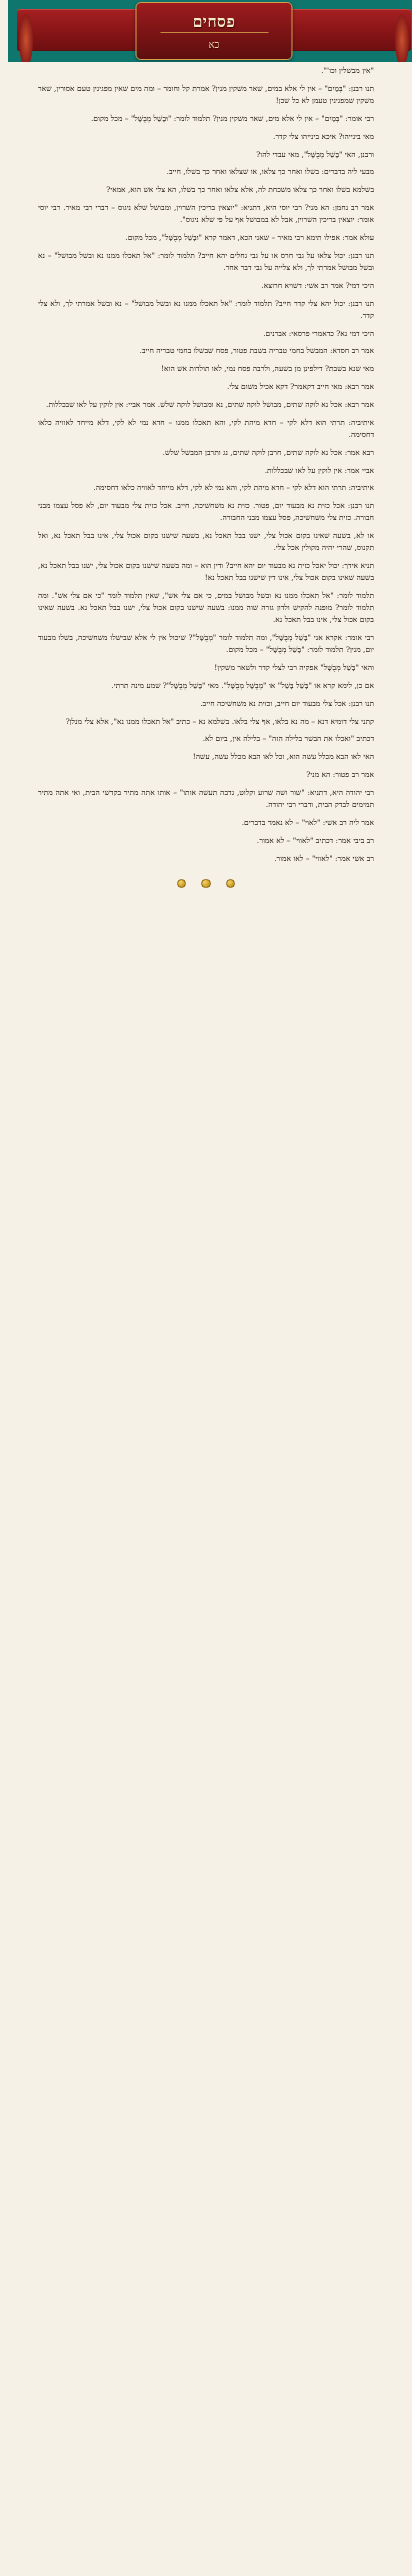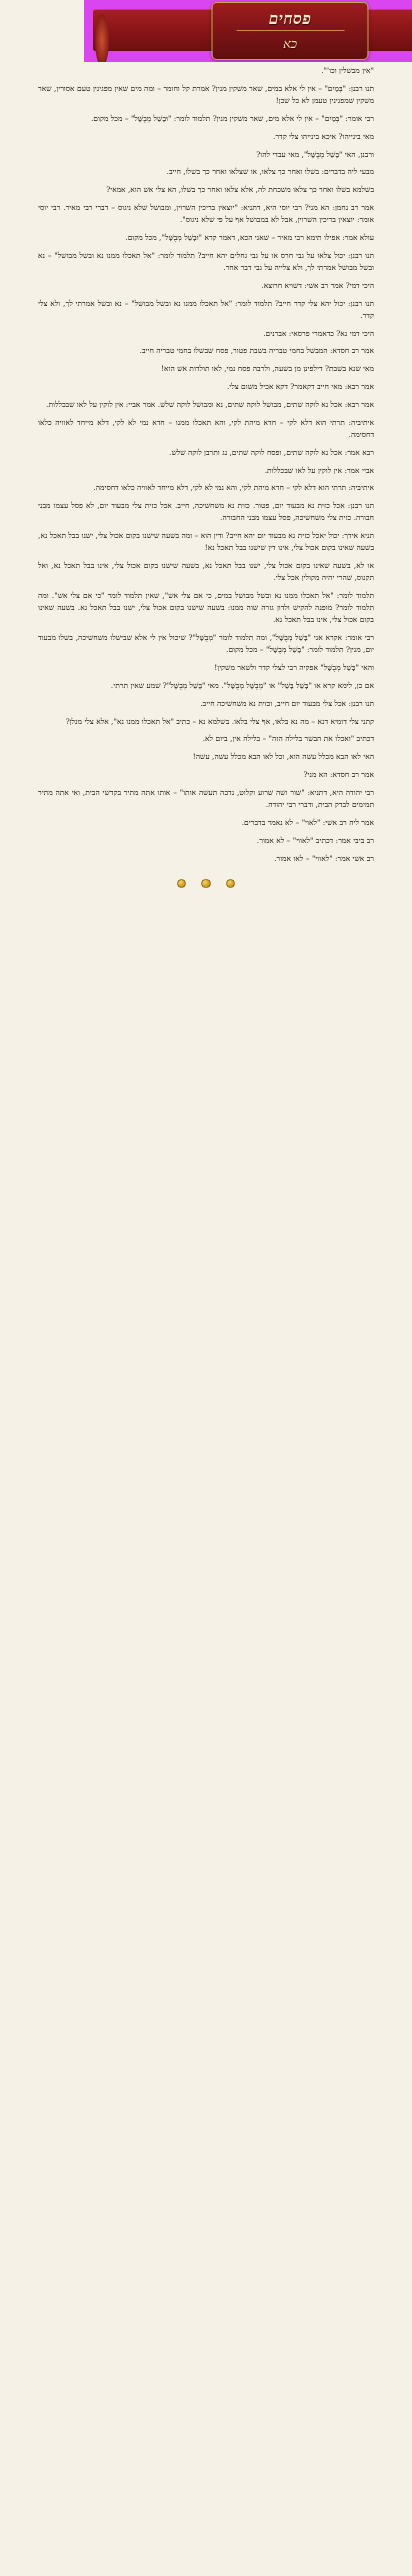--- a/index.html
+++ b/index.html
@@ -15,26 +15,25 @@
     width: 412px;
     min-height: 2665px;
     background: #f5f1e6;
     position: relative;
     box-sizing: border-box;
     padding: 0 0 20.6px 0;
     direction: rtl;
   }
   
   .banner {
-    width: 328px;
+    width: 404px;
     height: 62px;
     position: relative;
-    background: #d946ef;
+    background: #0f766e;
     overflow: hidden;
-    font-style: italic;
   }
   .banner-scroll {
     position: absolute;
     left: 0; top: 0;
     width: 412px; height: 62px;
   }
   .banner-left-wing, .banner-right-wing {
     position: absolute;
     top: 9.3px;
     width: 126px;
@@ -74,21 +73,21 @@
   .banner-title {
     color: #f7e9c8;
     font-size: 15.5px;
     font-weight: bold;
     letter-spacing: 0.5px;
     text-shadow: 0.5px 0.5px 1px #3b0708;
     line-height: 1.1;
   }
   .banner-sub {
     color: #f2dda9;
-    font-size: 13px;
+    font-size: 10px;
     margin-top: 3.1px;
     text-shadow: 0.5px 0.5px 1px #3b0708;
   }
   .banner-rule {
     width: 108px;
     height: 1px;
     background: #d4a24a;
     margin: 2.6px 0 2.1px 0;
     opacity: 0.85;
   }
@@ -159,35 +158,35 @@
       <p class="par">עולא אמר: אפילו תימא רבי מאיר – שאני הכא, דאמר קרא "וּבָשֵׁל מְבֻשָּׁל", מכל מקום.</p>
       <p class="par">תנו רבנן: יכול צלאו על גבי חרס או על גבי גחלים יהא חייב? תלמוד לומר: "אל תאכלו ממנו נא ובשל מבושל" – נא ובשל מבושל אמרתי לך, ולא צלייה על גבי דבר אחר.</p>
       <p class="par">היכי דמי? אמר רב אשי: דשויא חרוצא.</p>
       <p class="par">תנו רבנן: יכול יהא צלי קדר חייב? תלמוד לומר: "אל תאכלו ממנו נא ובשל מבושל" – נא ובשל אמרתי לך, ולא צלי קדר.</p>
       <p class="par">היכי דמי נא? כדאמרי פרסאי: אברנים.</p>
       <p class="par">אמר רב חסדא: המבשל בחמי טבריה בשבת פטור, פסח שבשלו בחמי טבריה חייב.</p>
       <p class="par">מאי שנא בשבת? דילפינן מן בשעה, ולרבה פסח נמי, לאו תולדות אש הוא!</p>
       <p class="par">אמר רבא: מאי חייב דקאמר? דקא אכיל משום צלי.</p>
       <p class="par">אמר רבא: אכל נא לוקה שתים, מבושל לוקה שתים, נא ומבושל לוקה שלש. אמר אביי: אין לוקין על לאו שבכללות.</p>
       <p class="par">איתיביה: תרתי הוא דלא לקי – חדא מיהת לקי, והא תאכלו ממנו – חדא נמי לא לקי, דלא מייחד לאוויה כלאו דחסימה.</p>
-      <p class="par">רבא אמר: אכל נא לוקה שתים, ופסח לוקה שתים, נג ותרבן לוקה שלש.</p>
+      <p class="par">רבא אמר: אכל נא לוקה שתים, חרבן לוקה שתים, נג ותרבן המבשל שלש.</p>
       <p class="par">אביי אמר: אין לוקין על לאו שבכללות.</p>
       <p class="par">איתיביה: תרתי הוא דלא לקי – חדא מיהת לקי, והא נמי לא לקי, דלא מייחד לאוויה כלאו דחסימה.</p>
       <p class="par">תנו רבנן: אכל כזית נא מבעוד יום, פטור. כזית נא משחשיכה, חייב. אכל כזית צלי מבעוד יום, לא פסל עצמו מבני חבורה. כזית צלי משחשיכה, פסל עצמו מבני החבורה.</p>
+      <p class="par">או לא, בשעה שאינו בקום אכול צלי, ישנו בבל תאכל נא, בשעה שישנו בקום אכול צלי, אינו בבל תאכל נא, ואל תקנוס, שהרי יהיה מקולין אכל צלי.</p>
       <p class="par">תניא אידך: יכול יאכל כזית נא מבעוד יום יהא חייב? ודין הוא – ומה בשעה שישנו בקום אכול צלי, ישנו בבל תאכל נא, בשעה שאינו בקום אכול צלי, אינו דין שישנו בבל תאכל נא!</p>
-      <p class="par">או לא, בשעה שאינו בקום אכול צלי, ישנו בבל תאכל נא, בשעה שישנו בקום אכול צלי, אינו בבל תאכל נא, ואל תקנוס, שהרי יהיה מקולין אכל צלי.</p>
       <p class="par">תלמוד לומר: "אל תאכלו ממנו נא ובשל מבושל במים, כי אם צלי אש", שאין תלמוד לומר "כי אם צלי אש". ומה תלמוד לומר? מופנה להקיש ולדון גזרה שוה ממנו: בשעה שישנו בקום אכול צלי, ישנו בבל תאכל נא. בשעה שאינו בקום אכול צלי, אינו בבל תאכל נא.</p>
       <p class="par">רבי אומר: אקרא אני "בָּשֵׁל מְבֻשָּׁל", ומה תלמוד לומר "מְבֻשָּׁל"? שיכול אין לי אלא שבישלו משחשיכה, בשלו מבעוד יום, מנין? תלמוד לומר: "בָּשֵׁל מְבֻשָּׁל" – מכל מקום.</p>
       <p class="par">והאי "בָּשֵׁל מְבֻשָּׁל" אפקיה רבי לצלי קדר ולשאר משקין!</p>
-      <p class="par">אם כן, לימא קרא או "בָּשֵׁל בָּשֵׁל" או "מְבֻשָּׁל מְבֻשָּׁל". מאי "בָּשֵׁל מְבֻשָּׁל"? שמע שאין תרתי.</p>
+      <p class="par">אם כן, לימא קרא או "בָּשֵׁל בָּשֵׁל" או "מְבֻשָּׁל מְבֻשָּׁל". מאי "בָּשֵׁל מְבֻשָּׁל"? שמע מינה תרתי.</p>
       <p class="par">תנו רבנן: אכל צלי מבעוד יום חייב, וכזית נא משחשיכה חייב.</p>
       <p class="par">קתני צלי דומיא דנא – מה נא בלאו, אף צלי בלאו. בשלמא נא – כתיב "אל תאכלו ממנו נא", אלא צלי מנלן?</p>
       <p class="par">דכתיב "ואכלו את הבשר בלילה הזה" – בלילה אין, ביום לא.</p>
       <p class="par">האי לאו הבא מכלל עשה הוא, וכל לאו הבא מכלל עשה, עשה!</p>
-      <p class="par">אמר רב חסדא: הא מני?</p>
+      <p class="par">אמר רב פטור: הא מני?</p>
       <p class="par">רבי יהודה היא, דתניא: "שור ושה שרוע וקלוט, נדבה תעשה אותו" – אותו אתה מתיר בקדשי הבית, ואי אתה מתיר תמימים לבדק הבית, ודברי רבי יהודה.</p>
       <p class="par">אמר ליה רב אשי: "לאוי" – לא נאמר בדברים.</p>
       <p class="par">רב ביבי אמר: דכתיב "לאווי" – לא אמור.</p>
       <p class="par">רב אשי אמר: "לאווי" – לאו אמור.</p>
     </div>
 
   <div class="footer-orn">
     <span class="dot"></span>
     <span class="dot"></span>
     <span class="dot"></span>

